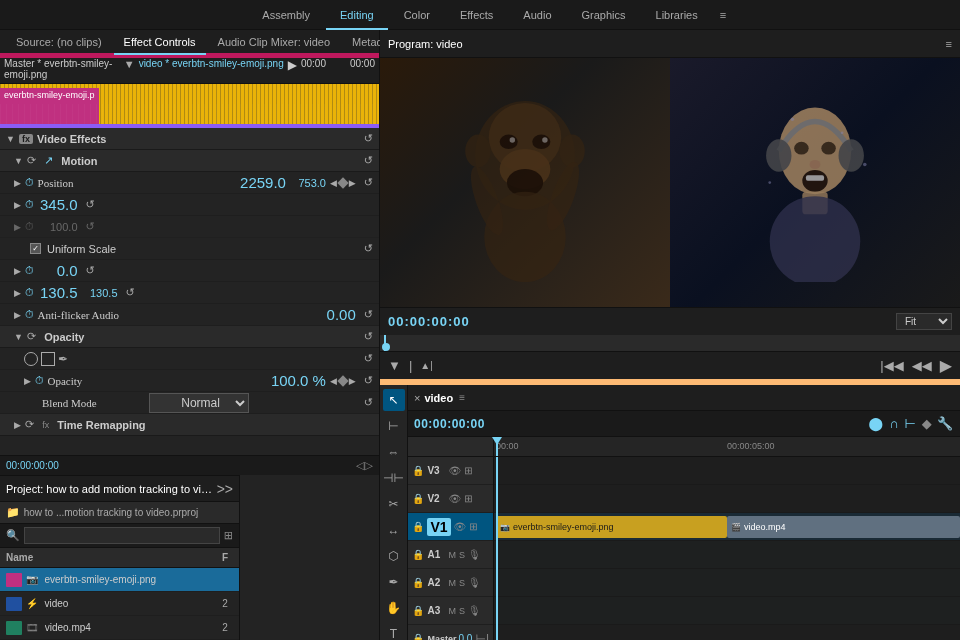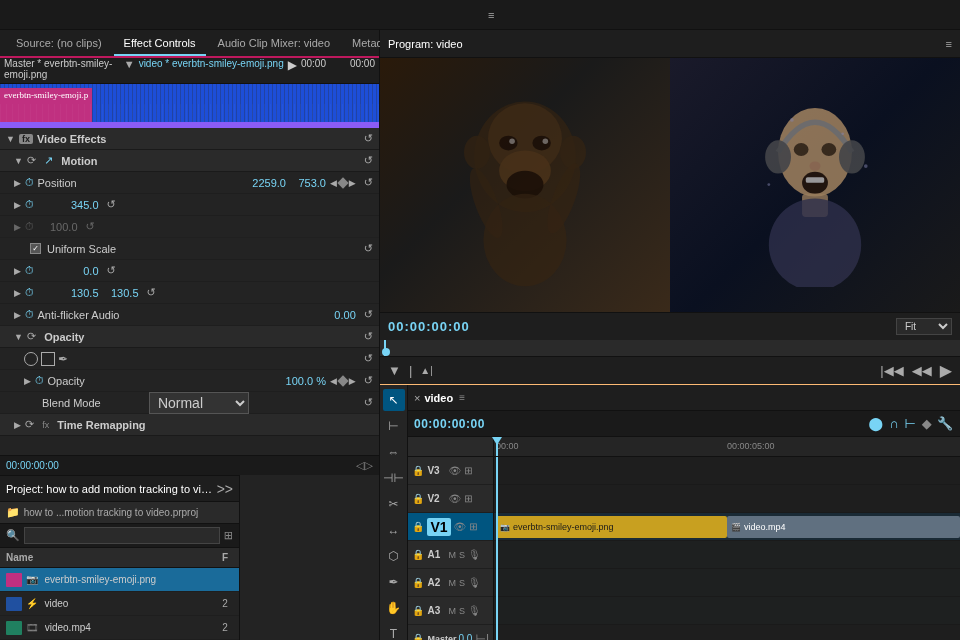--- a/index.html
+++ b/index.html
@@ -58,23 +58,23 @@
       display: flex;
       flex-direction: column;
       background: #232323;
       border-right: 1px solid #111;
     }
 
     
     .panel-tabs {
       display: flex;
       background: #1e1e1e;
-      border-bottom: 2px solid #be185d;
+      border-bottom: 5px solid #be185d;
       height: 28px;
-      align-items: flex-end;
+      align-items: center;
       padding: 0 6px;
       gap: 2px;
     }
     .panel-tab {
       padding: 0 10px;
       height: 26px;
       line-height: 26px;
       font-size: 11px;
       color: #aaa;
       cursor: pointer;
@@ -110,25 +110,24 @@
       cursor: pointer;
     }
     .ec-timecode {
       font-size: 10px;
       color: #ccc;
     }
 
     
     .ec-waveform {
       height: 44px;
-      background: #1d4ed8;
-      border-bottom: 6px solid #8b5cf6;
+      background: #eab308;
+      border-bottom: 4px solid #8b5cf6;
       position: relative;
       overflow: hidden;
-      font-family: Liberation Serif, serif;
     }
     .ec-waveform-clip {
       position: absolute;
       left: 0;
       top: 4px;
       height: 36px;
       background: #c03080;
       padding: 2px 4px;
       font-size: 9px;
       color: #fff;
@@ -178,27 +177,27 @@
       align-items: center;
       height: 22px;
       padding: 0 6px 0 14px;
       border-bottom: 1px solid #1e1e1e;
       gap: 4px;
     }
     .ec-effect-name {
       font-size: 11px;
       color: #ccc;
       flex: 1;
+      font-family: Liberation Serif, serif;
     }
     .ec-effect-value {
-      font-size: 11px;
+      font-size: 15px;
       color: #78d4f5;
       min-width: 40px;
       text-align: right;
-      margin-left: 21px;
     }
     .ec-effect-value2 {
       font-size: 11px;
       color: #78d4f5;
       min-width: 36px;
       text-align: right;
     }
     .ec-effect-value-gray {
       font-size: 11px;
       color: #aaa;
@@ -254,25 +253,26 @@
       align-items: center;
       height: 22px;
       padding: 0 6px 0 14px;
       border-bottom: 1px solid #1e1e1e;
       gap: 4px;
     }
     .ec-blend-select {
       background: #333;
       border: 1px solid #555;
       color: #ccc;
-      font-size: 14px;
-      padding: 1px 4px;
+      font-size: 12px;
+      padding: 1px 12px;
       cursor: pointer;
       flex: 1;
       max-width: 100px;
+      text-align: right;
     }
     .ec-opacity-shapes {
       display: flex;
       gap: 3px;
       align-items: center;
     }
     .shape-circle {
       width: 14px;
       height: 14px;
       border-radius: 50%;
@@ -419,21 +419,21 @@
     .right-panel {
       flex: 1;
       display: flex;
       flex-direction: column;
     }
 
     
     .program-monitor {
       height: 355px;
       background: #1a1a1a;
-      border-bottom: 1px solid #fdba74;
+      border-bottom: 6px solid #fdba74;
       display: flex;
       flex-direction: column;
     }
     .monitor-header {
       display: flex;
       align-items: center;
       height: 28px;
       background: #1e1e1e;
       padding: 0 8px;
       border-bottom: 1px solid #111;
@@ -740,20 +740,29 @@
       width: 80%;
       height: 80%;
       opacity: 0.7;
     }
   </style>
 </head>
 <body>
 
 <div class="top-nav">
   <div class="top-nav-spacer"></div>
+  <div class="top-nav-tabs">
+    <div class="top-nav-tab">Assembly</div>
+    <div class="top-nav-tab active">Editing</div>
+    <div class="top-nav-tab">Color</div>
+    <div class="top-nav-tab">Effects</div>
+    <div class="top-nav-tab">Audio</div>
+    <div class="top-nav-tab">Graphics</div>
+    <div class="top-nav-tab">Libraries</div>
+  </div>
   <div class="top-nav-right">
     <span class="hamburger-icon">≡</span>
   </div>
 </div>
 
 <div class="main-layout">
 
   <div class="left-panel">
 
     <div class="panel-tabs">

